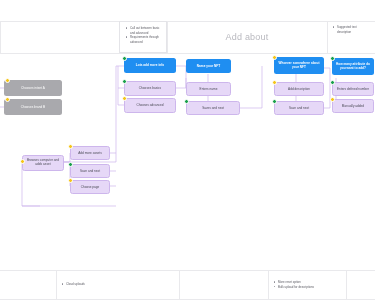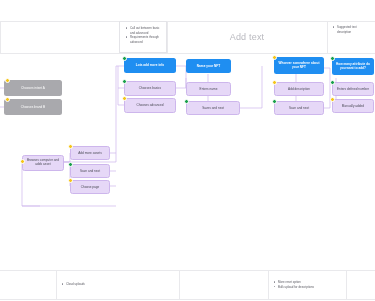--- a/index.html
+++ b/index.html
@@ -111,21 +111,21 @@
   <div class="grid-line v" style="left:268px; top:270px; height:29px;"></div>
   <div class="grid-line v" style="left:346px; top:270px; height:29px;"></div>
 
   <div class="header-cell bordered" style="left:119px; top:21px; width:48px; height:32px;">
     <ul class="bullets">
       <li>Call out between basic and advanced</li>
       <li>Requirements through advanced</li>
     </ul>
   </div>
 
-  <div class="add-text" style="left:167px; top:21px; width:160px; height:32px;">Add text</div>
+  <div class="add-text" style="left:167px; top:21px; width:160px; height:32px;">Add about</div>
 
   <div class="header-cell" style="left:327px; top:21px; width:48px; height:32px;">
     <ul class="bullets">
       <li>Suggested text description</li>
     </ul>
   </div>
 
   <div class="footer-cell" style="left:56px; top:270px; width:123px; height:29px;">
     <ul class="bullets" style="padding-top:8px;">
       <li>Cloud uploads</li>

